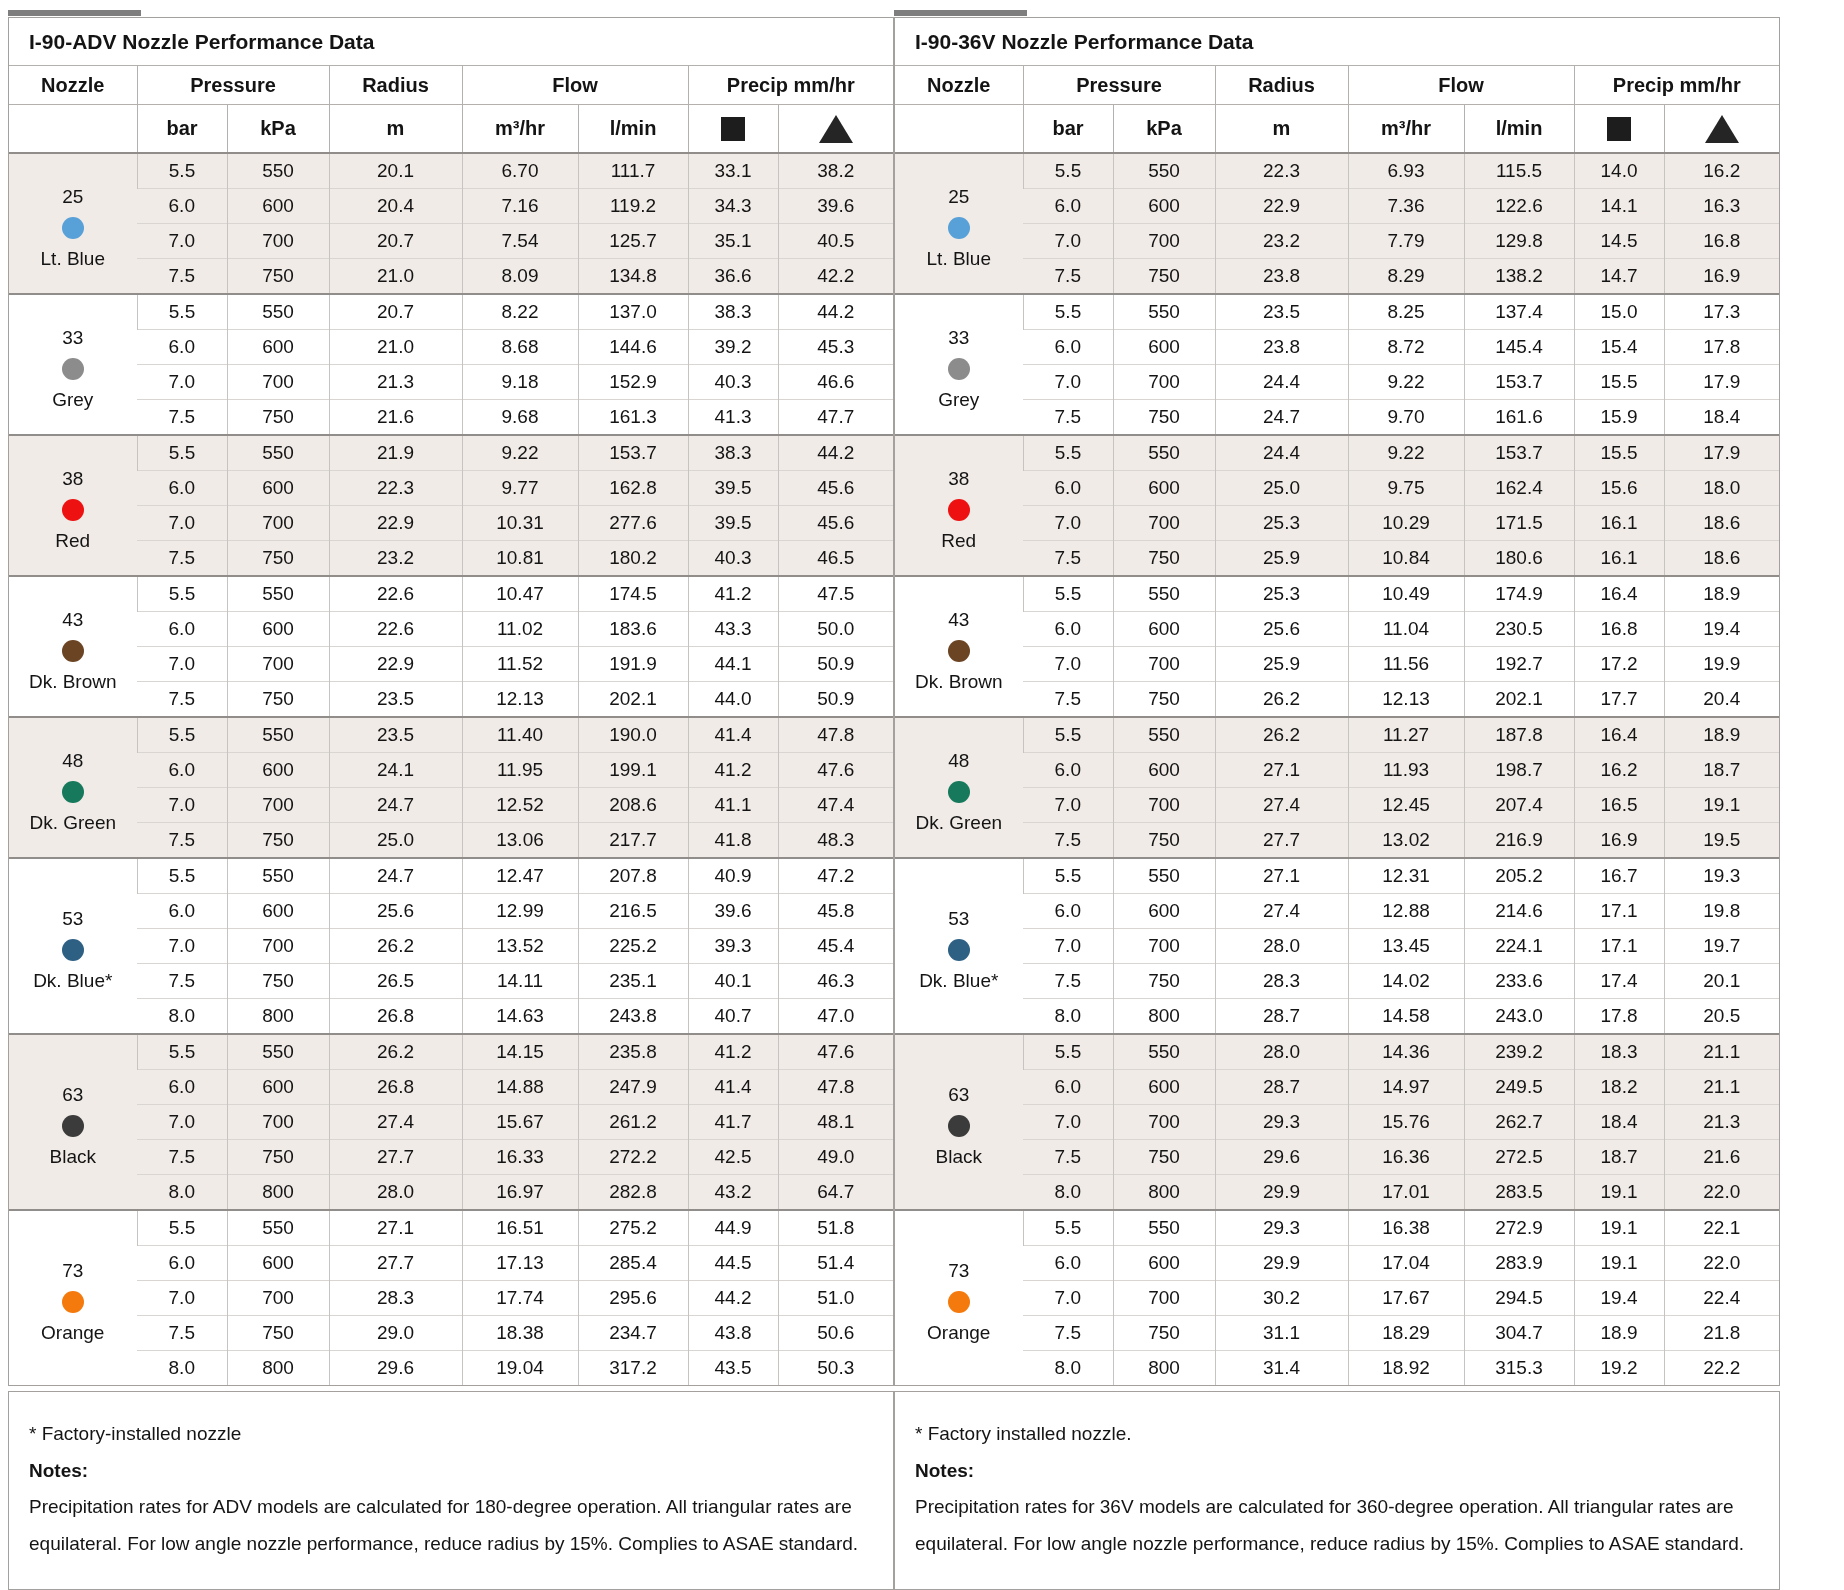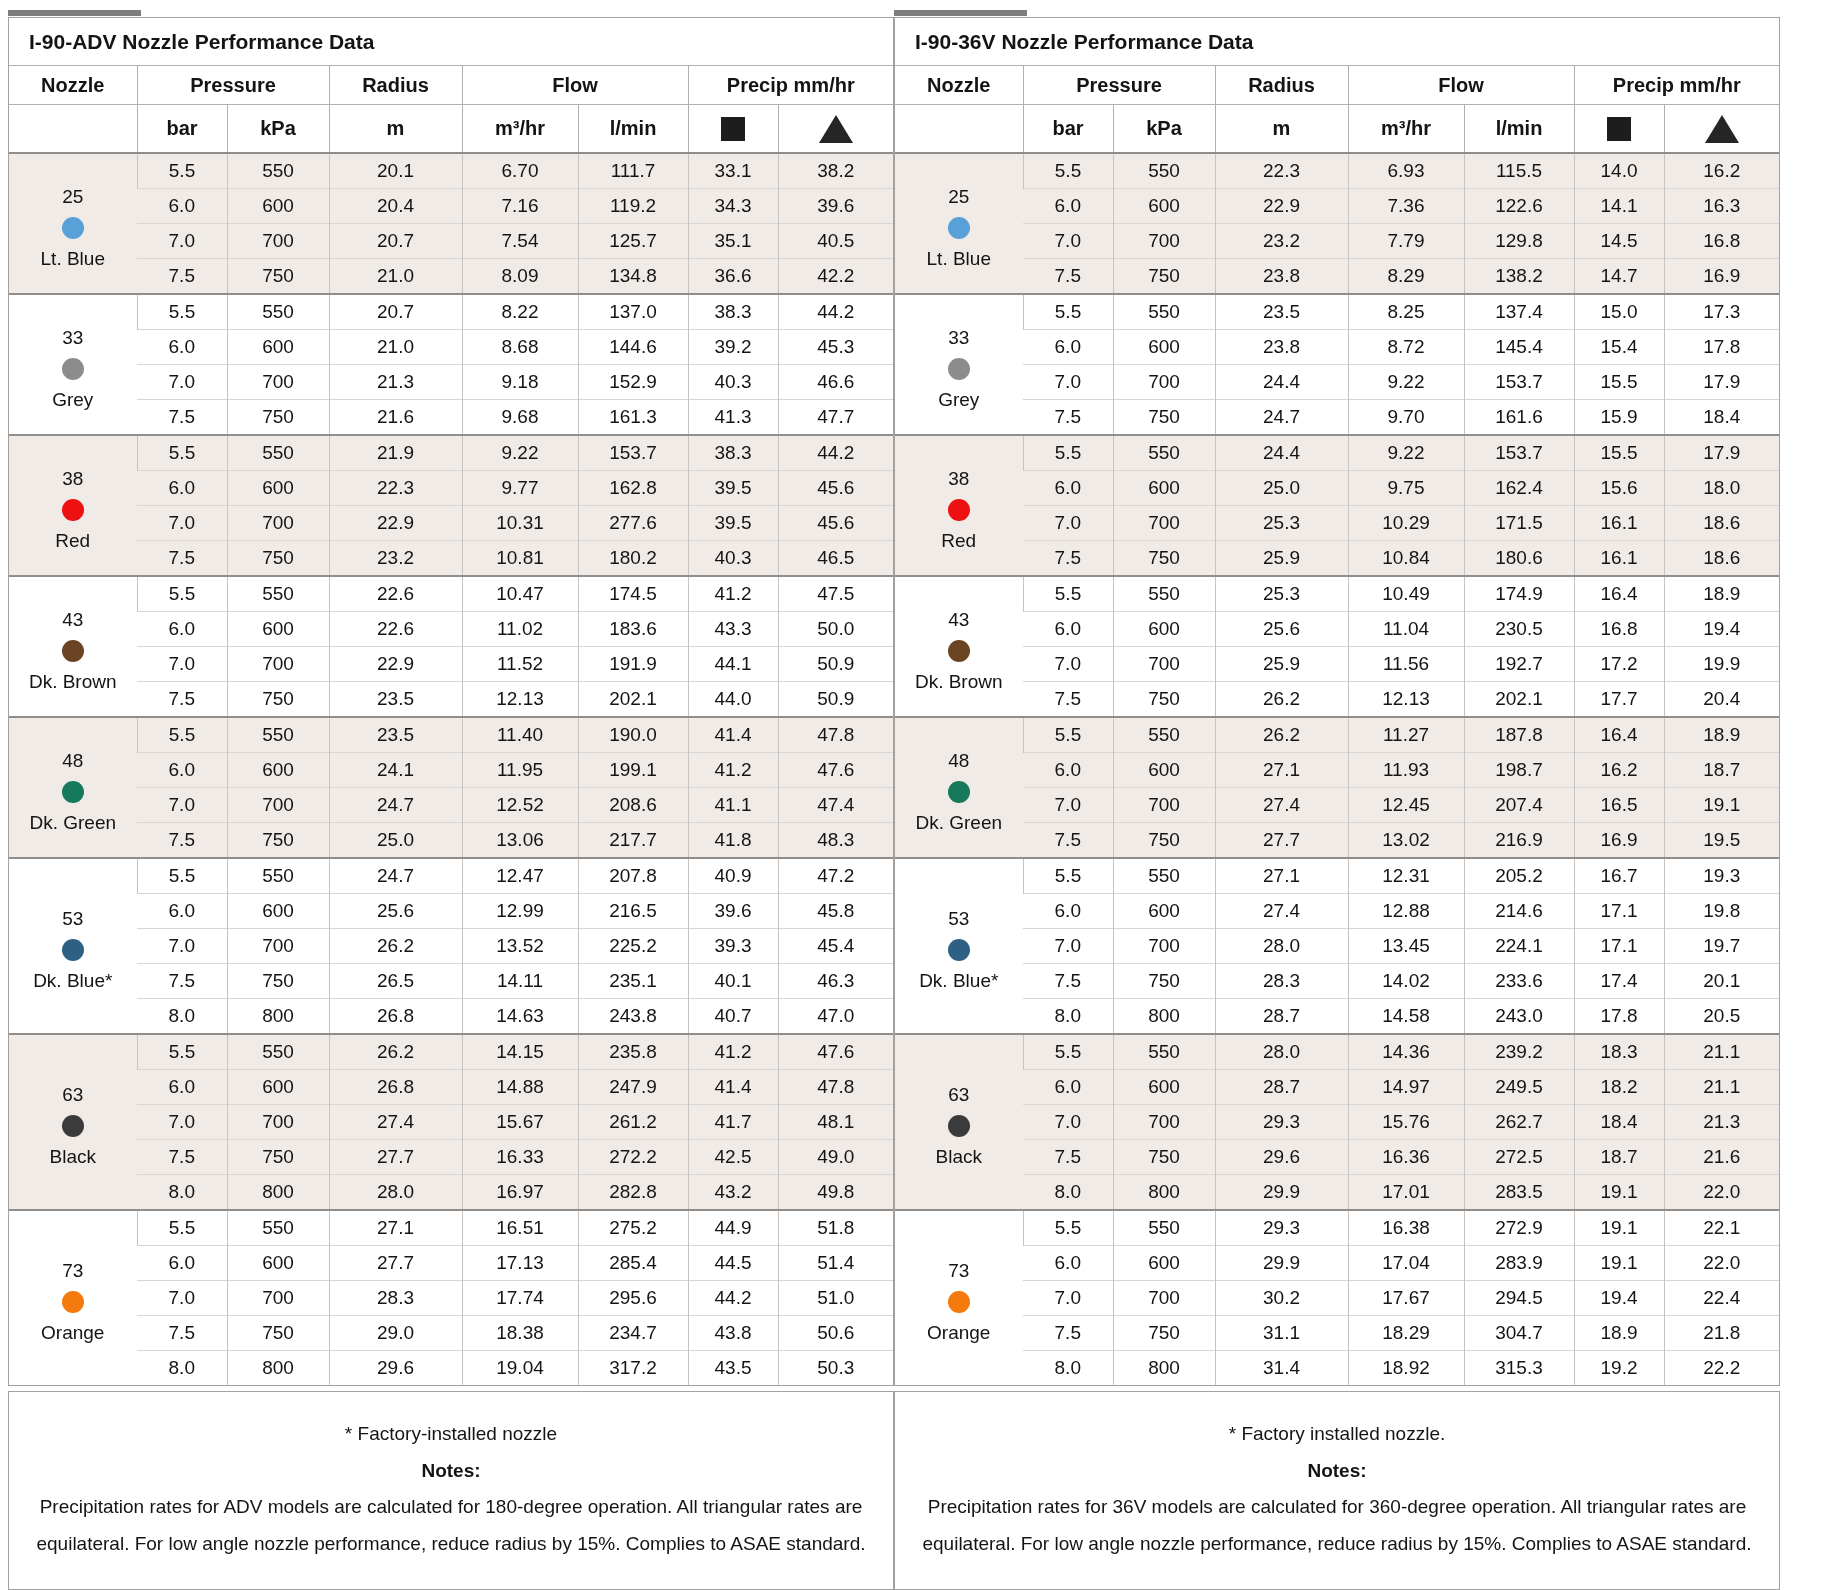--- a/index.html
+++ b/index.html
@@ -34,21 +34,21 @@
   .icon-square{display:inline-block;width:24px;height:24px;background:#1d1d1d;vertical-align:middle;}
   .icon-triangle{
     display:inline-block;width:0;height:0;vertical-align:middle;
     border-left:17px solid transparent;border-right:17px solid transparent;
     border-bottom:28px solid #252525;
   }
   .notes-box{
     border:1px solid #a3a09e;margin-top:5px;background:#fff;
     padding:24px 20px 26px 20px;font-size:19px;line-height:1.93;
   }
-  .notes-box p{margin:0;text-align:center;}
+  .notes-box p{margin:0;}
   .notes-label{font-weight:bold;}
 </style>
 </head>
 <body>
 
 <div class="layout" id="panels">
   <div class="panel">
     <div class="scroll-cap"></div>
     <div class="table-box">
       <div class="table-title">I-90-ADV Nozzle Performance Data</div>
@@ -393,21 +393,21 @@
               <td>42.5</td>
               <td>49.0</td>
             </tr>
             <tr class="shaded">
               <td>8.0</td>
               <td>800</td>
               <td>28.0</td>
               <td>16.97</td>
               <td>282.8</td>
               <td>43.2</td>
-              <td>49.8</td>
+              <td>64.7</td>
             </tr>
             <tr class="group-start">
               <td rowspan="5" class="nozzle-cell">
                 <div class="nozzle-stack">
                   <span>73</span>
                   <span class="nozzle-dot" style="background: rgb(245, 122, 13);"></span>
                   <span>Orange</span>
                 </div>
               </td>
               <td>5.5</td>

